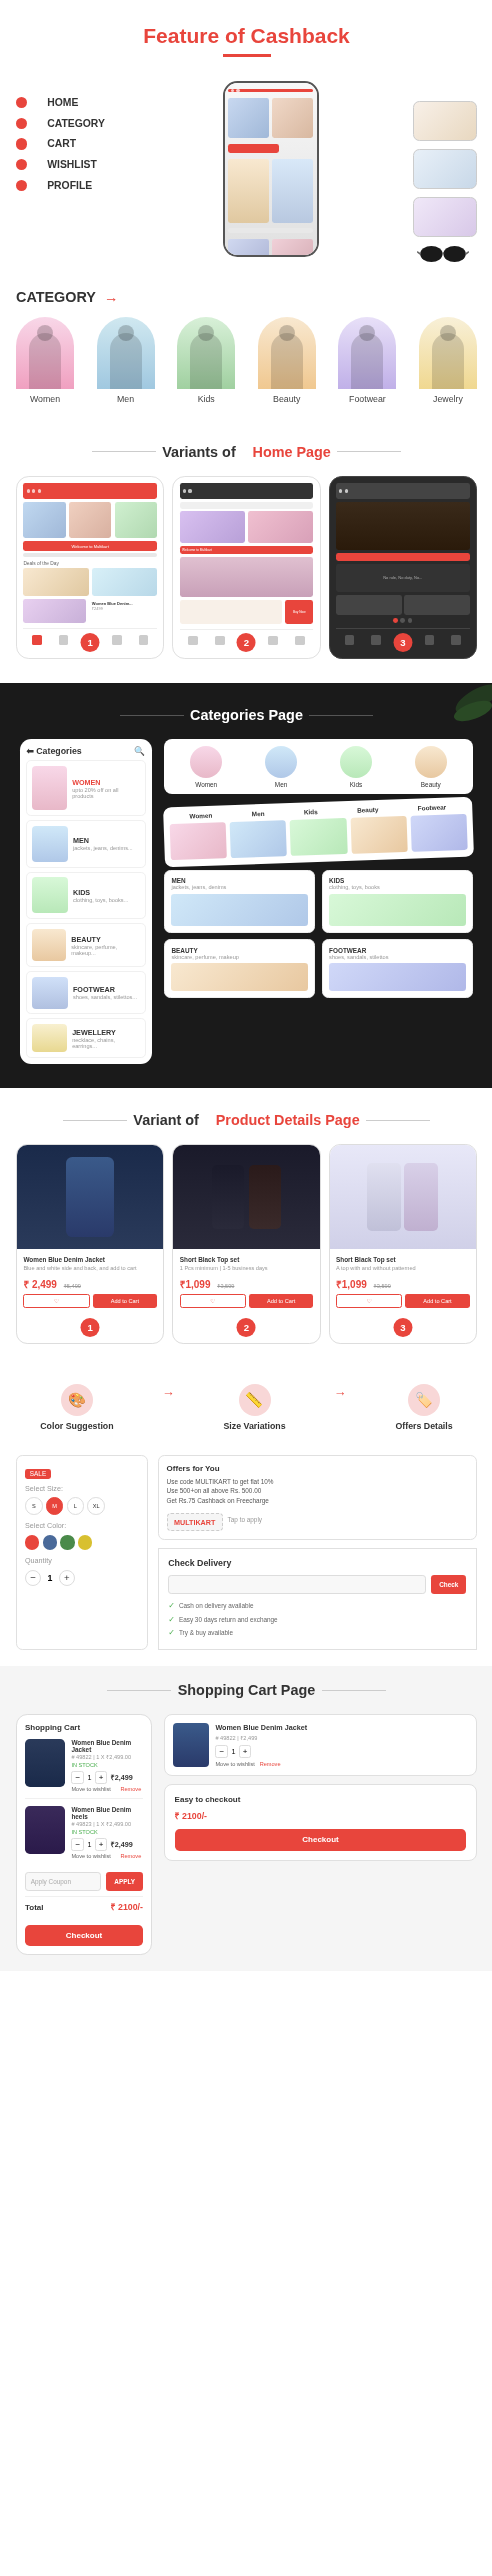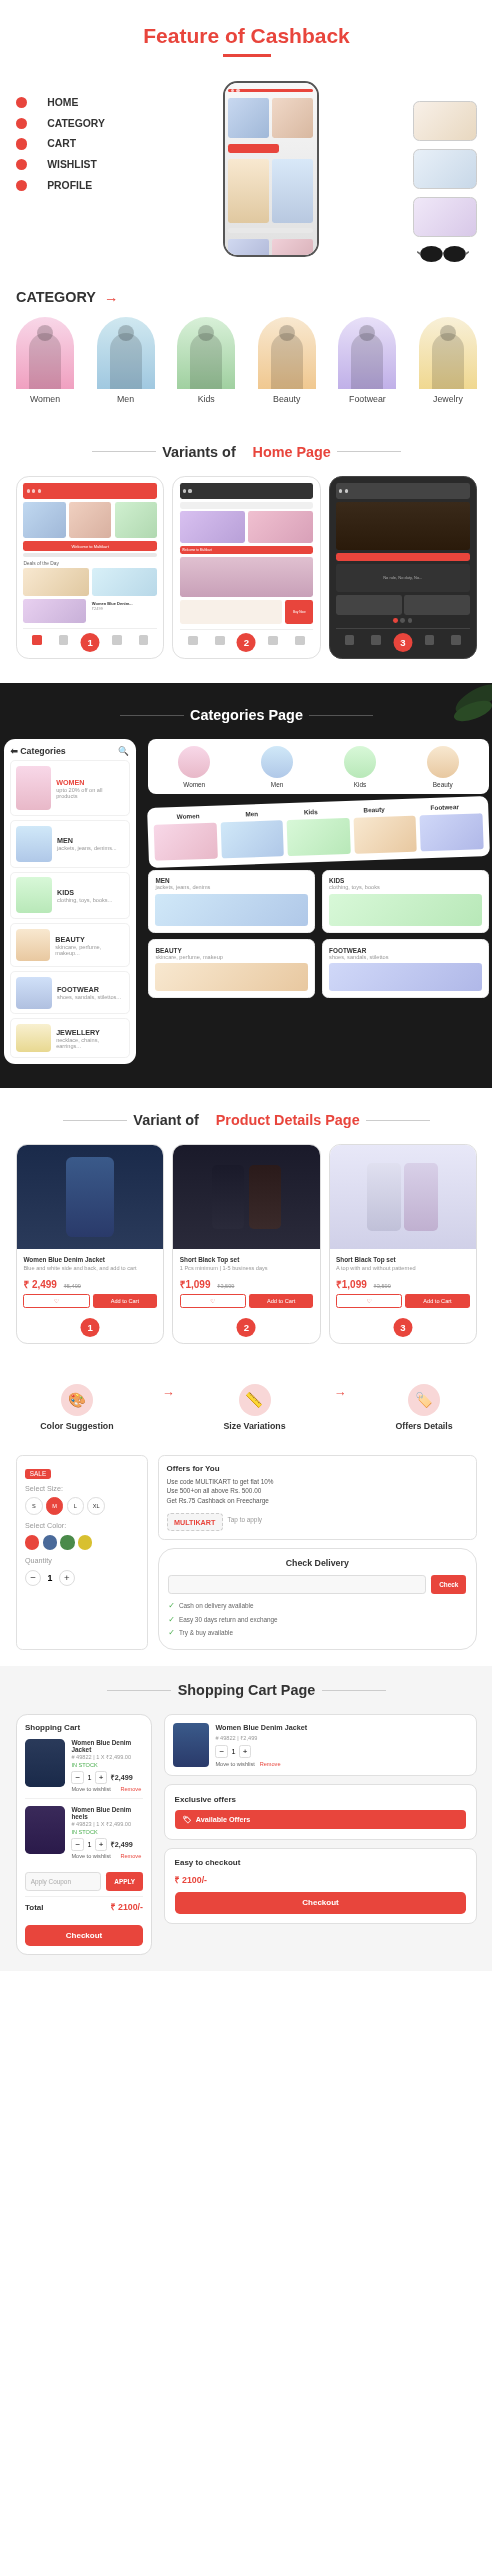--- a/index.html
+++ b/index.html
@@ -167,21 +167,21 @@
       font-size: 8.8px;
       color: #444;
       text-align: center;
       font-weight: 500;
     }
 
     
     .section-dark {
       background: #1a1a1a;
       color: #fff;
-      padding: 24px 4px;
+      padding: 24px 20px;
     }
     .section-white {
       background: #fff;
       padding: 24px 16px;
     }
 
     
     .section-heading {
       text-align: center;
       font-size: 14.4px;
@@ -546,23 +546,22 @@
       font-size: 7.2px;
       font-weight: bold;
       display: flex;
       align-items: center;
       gap: 4px;
     }
 
     .delivery-card {
       background: #fff;
       border: 0.8px solid #e0e0e0;
-      border-radius: 16px;
+      border-radius: 0;
       padding: 9.6px;
-      text-align: center;
     }
     .delivery-title { font-size: 8.8px; font-weight: bold; color: #333; margin-bottom: 6.4px; }
     .pin-input-row {
       display: flex;
       gap: 4.8px;
     }
     .pin-input {
       flex: 1;
       height: 19px;
       border: 0.8px solid #ddd;
@@ -1267,27 +1266,20 @@
             </div>
             <div style="display:flex;gap:4.8px;">
               <span style="font-size:5.6px;color:#666;">Move to wishlist</span>
               <span style="font-size:5.6px;color:#e8453c;">Remove</span>
             </div>
           </div>
         </div>
       </div>
 
 
-      <div class="right-card">
-        <div class="right-card-title">Exclusive offers</div>
-        <div class="available-offers-btn">
-          <span>🏷</span>
-          <span>Available Offers</span>
-        </div>
-      </div>
 
       <div class="right-card">
         <div class="right-card-title">Easy to checkout</div>
         <div style="display:flex;justify-content:space-between;align-items:center;">
           <span class="total-value">₹ 2100/-</span>
         </div>
         <div class="checkout-btn">Checkout</div>
       </div>
     </div>
   </div>

